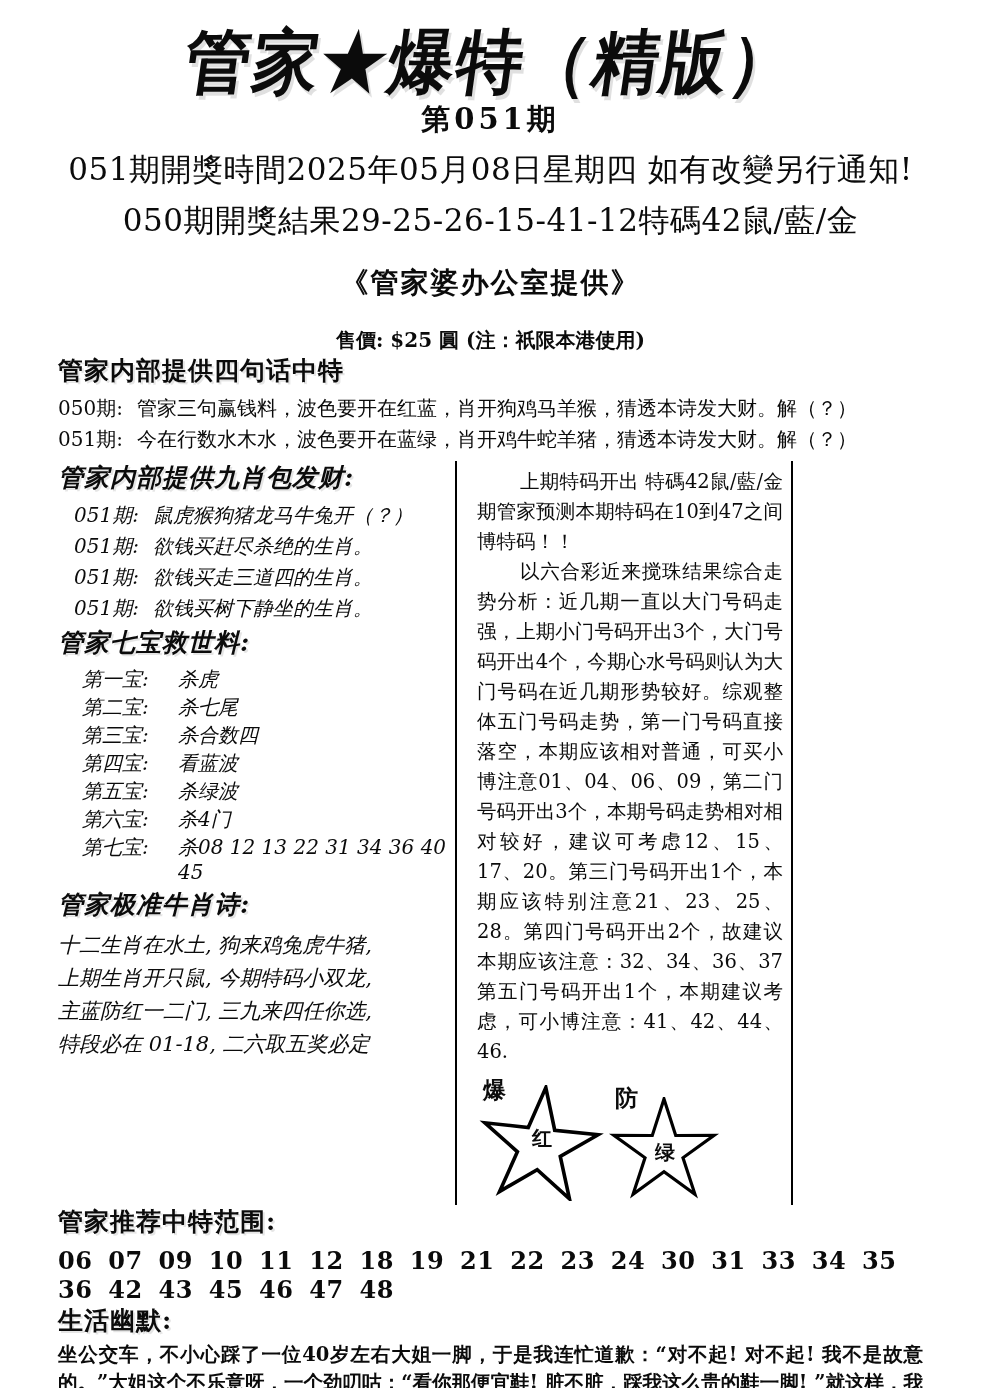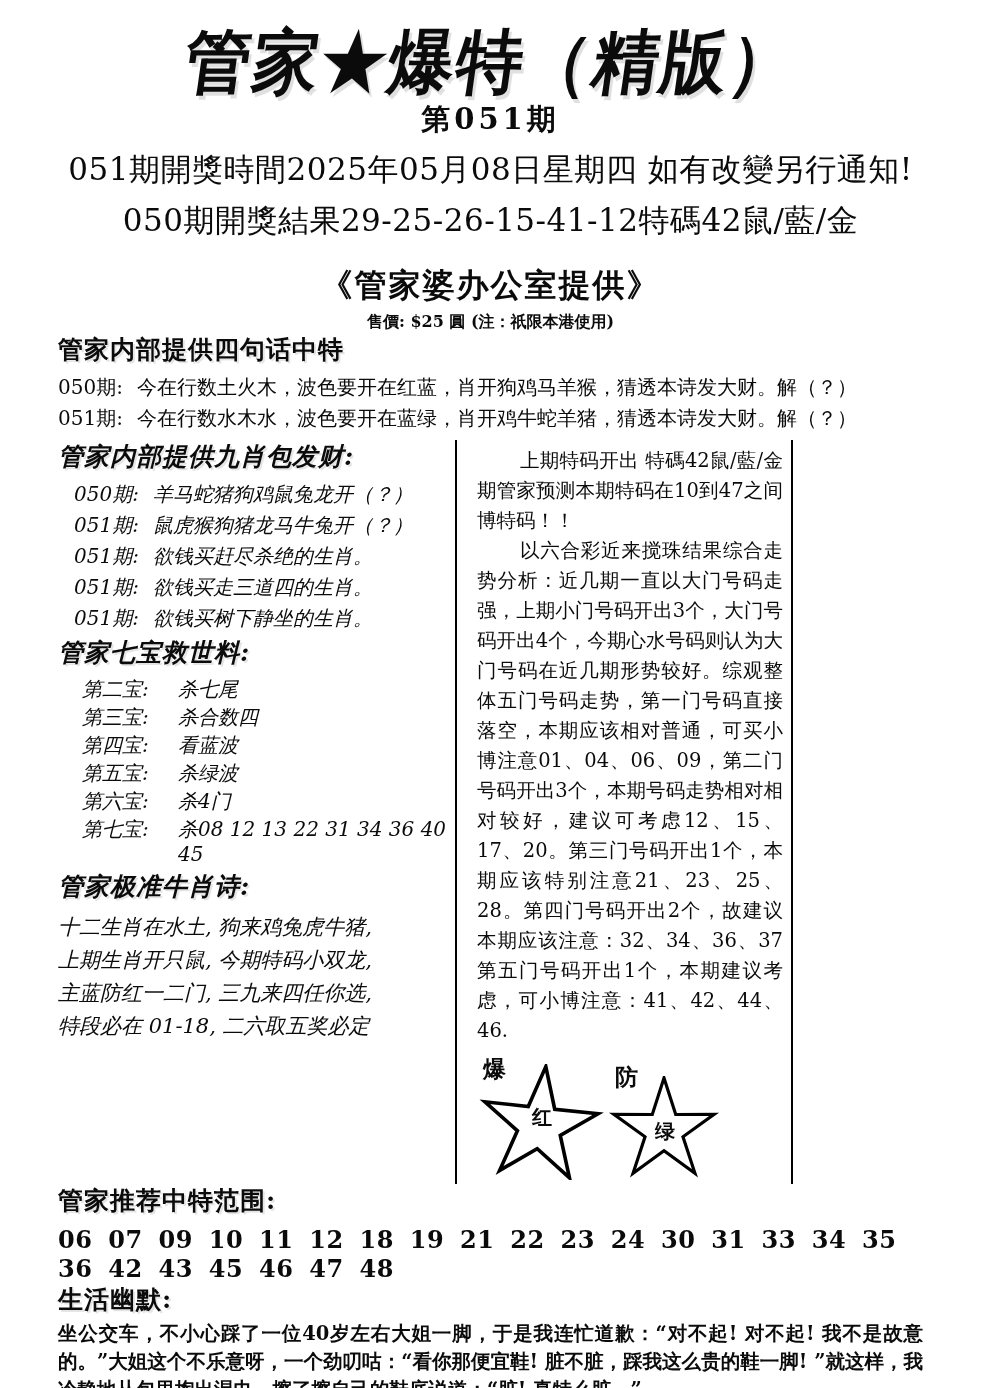--- a/index.html
+++ b/index.html
@@ -10,22 +10,22 @@
   }
   
   .header{text-align:center;padding-top:26px;}
   .main-title{
     display:inline-block;font-size:66px;font-weight:bold;line-height:1.12;
     transform:skewX(-8deg) scaleY(1.06);letter-spacing:2px;
     text-shadow:3px 3px 0 rgba(0,0,0,0.12);white-space:nowrap;
   }
   .issue{font-size:29px;font-weight:bold;margin-top:0;letter-spacing:4px;}
   .info-line{font-size:31px;font-weight:normal;margin-top:9px;letter-spacing:0.5px;}
-  .provider{font-size:32px;font-weight:bold;margin-top:22px;letter-spacing:2px;}
-  .price{font-size:16px;font-weight:bold;margin-top:4px;}
+  .provider{font-size:28px;font-weight:bold;margin-top:22px;letter-spacing:2px;}
+  .price{font-size:20px;font-weight:bold;margin-top:25px;}
   
   .content{padding:0 58px;}
   h2.sec{font-size:25px;font-weight:bold;margin:0 0 8px;letter-spacing:1px;
          text-shadow:2px 2px 0 rgba(0,0,0,0.10);}
   .row{font-size:20px;line-height:27px;margin:4px 0;}
   .row .lbl{margin-right:14px;}
   .row.pad{padding-left:16px;}
   .t-row{display:flex;font-size:20px;line-height:25px;margin:3px 0;padding-left:24px;}
   .t-row .lbl{width:96px;flex:none;}
   .poem-line{font-size:21px;line-height:33px;}
@@ -58,55 +58,56 @@
     <div class="info-line">050期開獎結果29-25-26-15-41-12特碼42鼠/藍/金</div>
     <div class="provider">《管家婆办公室提供》</div>
     <div class="price">售價: $25 圓 (注：祇限本港使用)</div>
   </div>
 
   <div class="content">
 
     <section>
       <h2 class="sec">管家内部提供四句话中特</h2>
       <div class="row">
-        <span class="lbl">050期:</span><span>今在行数土火木，波色要开在红蓝，肖开狗鸡马羊猴，猜透本诗发大财。解（？）</span>
+        <span class="lbl">050期:</span><span>管家三句赢钱料，波色要开在红蓝，肖开狗鸡马羊猴，猜透本诗发大财。解（？）</span>
       </div>
       <div class="row">
         <span class="lbl">051期:</span><span>今在行数水木水，波色要开在蓝绿，肖开鸡牛蛇羊猪，猜透本诗发大财。解（？）</span>
       </div>
     </section>
 
     <div class="columns">
 
       <div class="left-col">
 
         <section>
           <h2 class="sec">管家内部提供九肖包发财:</h2>
-          <div class="row pad">
-            <span class="lbl">050期:</span><span>羊马蛇猪狗鸡鼠兔龙开（？）</span>
-          </div>
           <div class="row pad">
             <span class="lbl">051期:</span><span>鼠虎猴狗猪龙马牛兔开（？）</span>
           </div>
         </section>
 
         <section>
           <div class="row pad">
             <span class="lbl">051期:</span><span>欲钱买赶尽杀绝的生肖。</span>
           </div>
           <div class="row pad">
             <span class="lbl">051期:</span><span>欲钱买走三道四的生肖。</span>
           </div>
           <div class="row pad">
             <span class="lbl">051期:</span><span>欲钱买树下静坐的生肖。</span>
           </div>
         </section>
 
         <section>
           <h2 class="sec">管家七宝救世料:</h2>
+          <div class="t-row">
+              <span class="lbl">第一宝:</span>
+              <span>杀虎</span>
+            </div>
           <div class="t-row">
               <span class="lbl">第二宝:</span>
               <span>杀七尾</span>
             </div>
           <div class="t-row">
               <span class="lbl">第三宝:</span>
               <span>杀合数四</span>
             </div>
           <div class="t-row">
               <span class="lbl">第四宝:</span>

